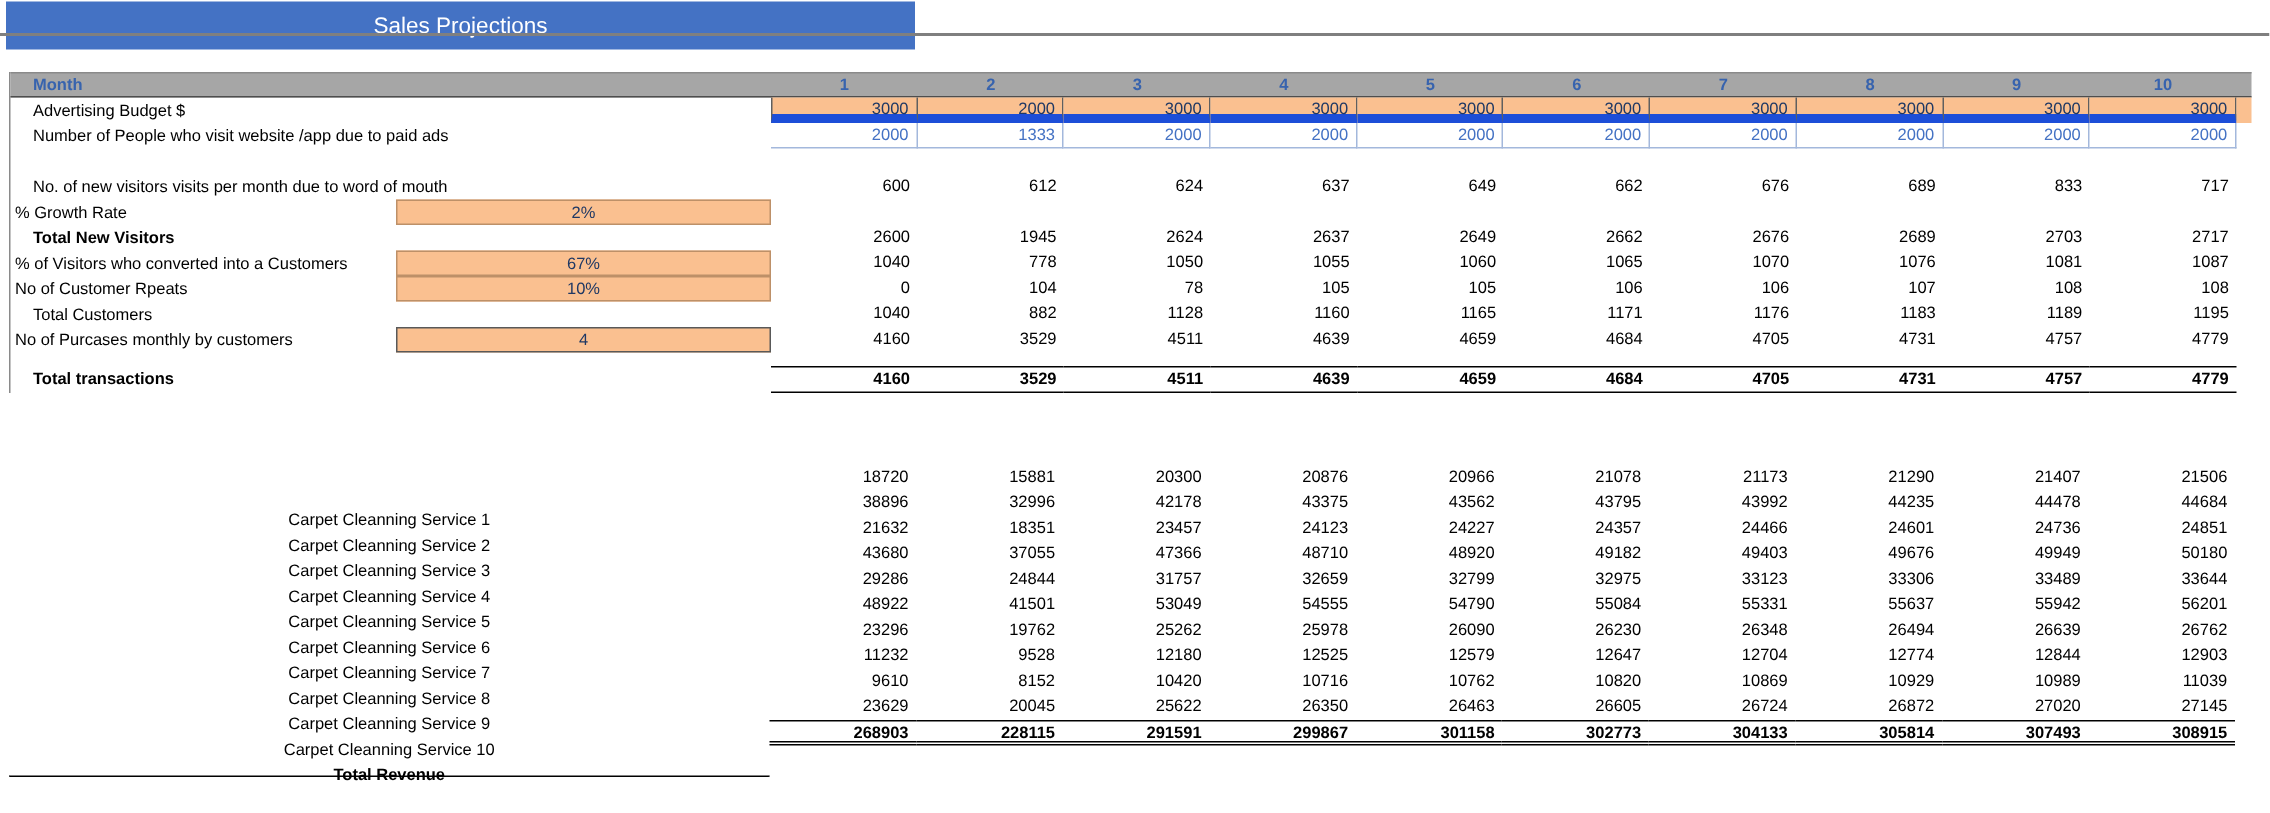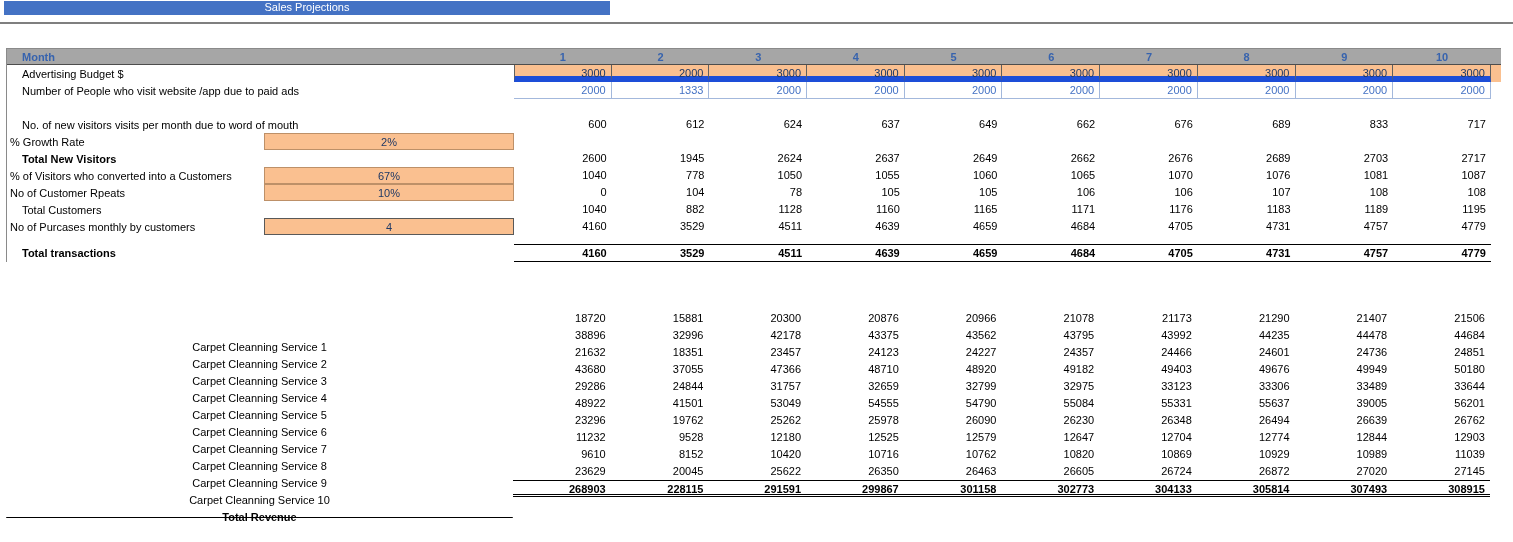--- a/index.html
+++ b/index.html
@@ -1,23 +1,23 @@
 <!DOCTYPE html>
 <html><head>
 <meta charset="utf-8">
 <style>
   * { box-sizing: border-box; margin: 0; padding: 0; }
   html,body { width: 1513px; height: 542px; background: #ffffff;
     font-family: "Liberation Sans", sans-serif; font-size: 11px; color: #000;
     position: relative; overflow: hidden; }
 
   
-  .titlebar { position: absolute; left: 4px; top: 1px; width: 606px; height: 14px;
-    background: #4472C4; color: #fff; display: flex; align-items: flex-start; justify-content: center;
-    font-size: 11px; }
+  .titlebar { position: absolute; left: 4px; top: 1px; width: 606px; height: 32px;
+    background: #4472C4; color: #fff; display: flex; align-items: center; justify-content: center;
+    font-size: 15px; }
   .title-underline { position: absolute; left: 0; top: 22px; width: 1513px; height: 2px;
     background: #7f7f7f; }
 
   
   .sheet { position: absolute; }
   .row { display: flex; height: 17px; line-height: 16px; }
   .c-label  { width: 507px; padding-left: 15px; display: flex; align-items: center; }
   .c-label2 { width: 257px; padding-left: 3px; display: flex; align-items: center; }
   .c-input  { width: 250px; text-align: center; background: #FAC090; color: #1F3864;
               border: 1px solid #bd9068; }
@@ -291,21 +291,21 @@
     <div class="row">
       <div class="c-label">Carpet Cleanning Service 6</div>
       <div class="c-val">48922</div>
       <div class="c-val">41501</div>
       <div class="c-val">53049</div>
       <div class="c-val">54555</div>
       <div class="c-val">54790</div>
       <div class="c-val">55084</div>
       <div class="c-val">55331</div>
       <div class="c-val">55637</div>
-      <div class="c-val">39005</div>
+      <div class="c-val">55942</div>
       <div class="c-val">56201</div>
     </div>
     <div class="row">
       <div class="c-label">Carpet Cleanning Service 7</div>
       <div class="c-val">23296</div>
       <div class="c-val">19762</div>
       <div class="c-val">25262</div>
       <div class="c-val">25978</div>
       <div class="c-val">26090</div>
       <div class="c-val">26230</div>

